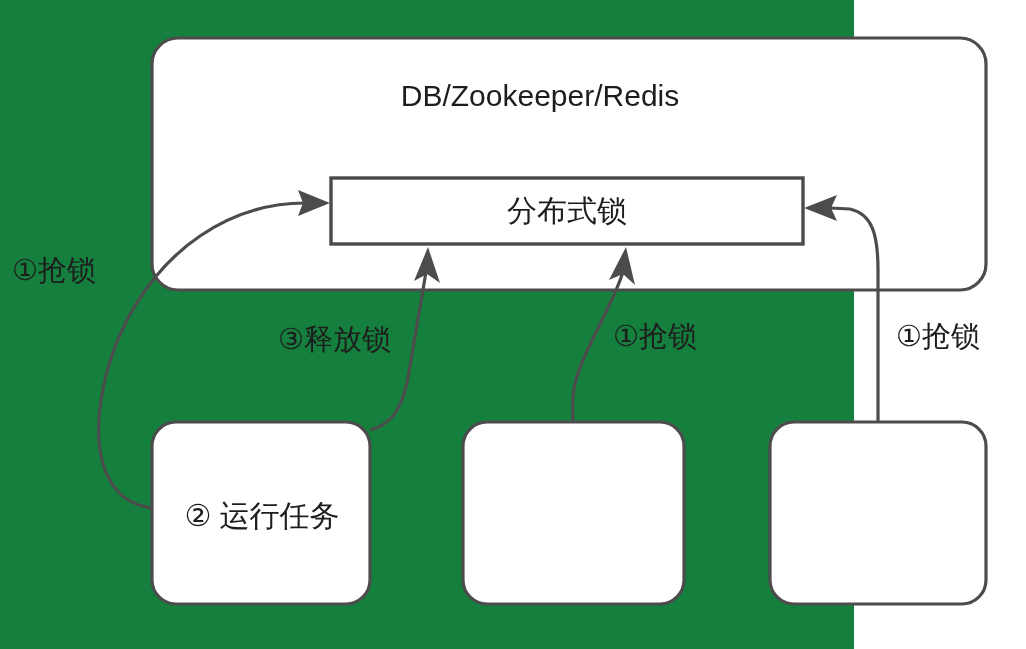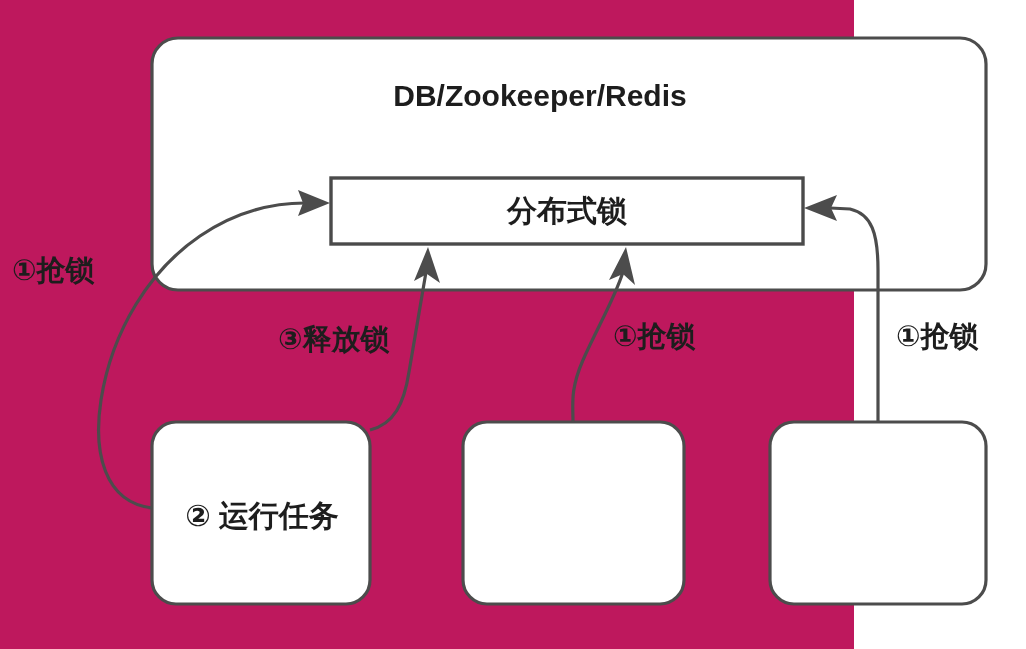--- a/index.html
+++ b/index.html
@@ -10,22 +10,21 @@
   body {
     width: 1026px;
     height: 649px;
     font-family: "Liberation Sans", "DejaVu Sans", sans-serif;
     overflow: hidden;
   }
   #diagram-root {
     position: relative;
     width: 854px;
     height: 649px;
-    background: #be185d;
-    font-weight: bold;
+    background: #15803d;
   }
   svg.diagram-canvas {
     position: absolute;
     top: 0;
     left: 0;
     width: 1026px;
     height: 649px;
   }
   .node-shape {
     fill: #ffffff;

